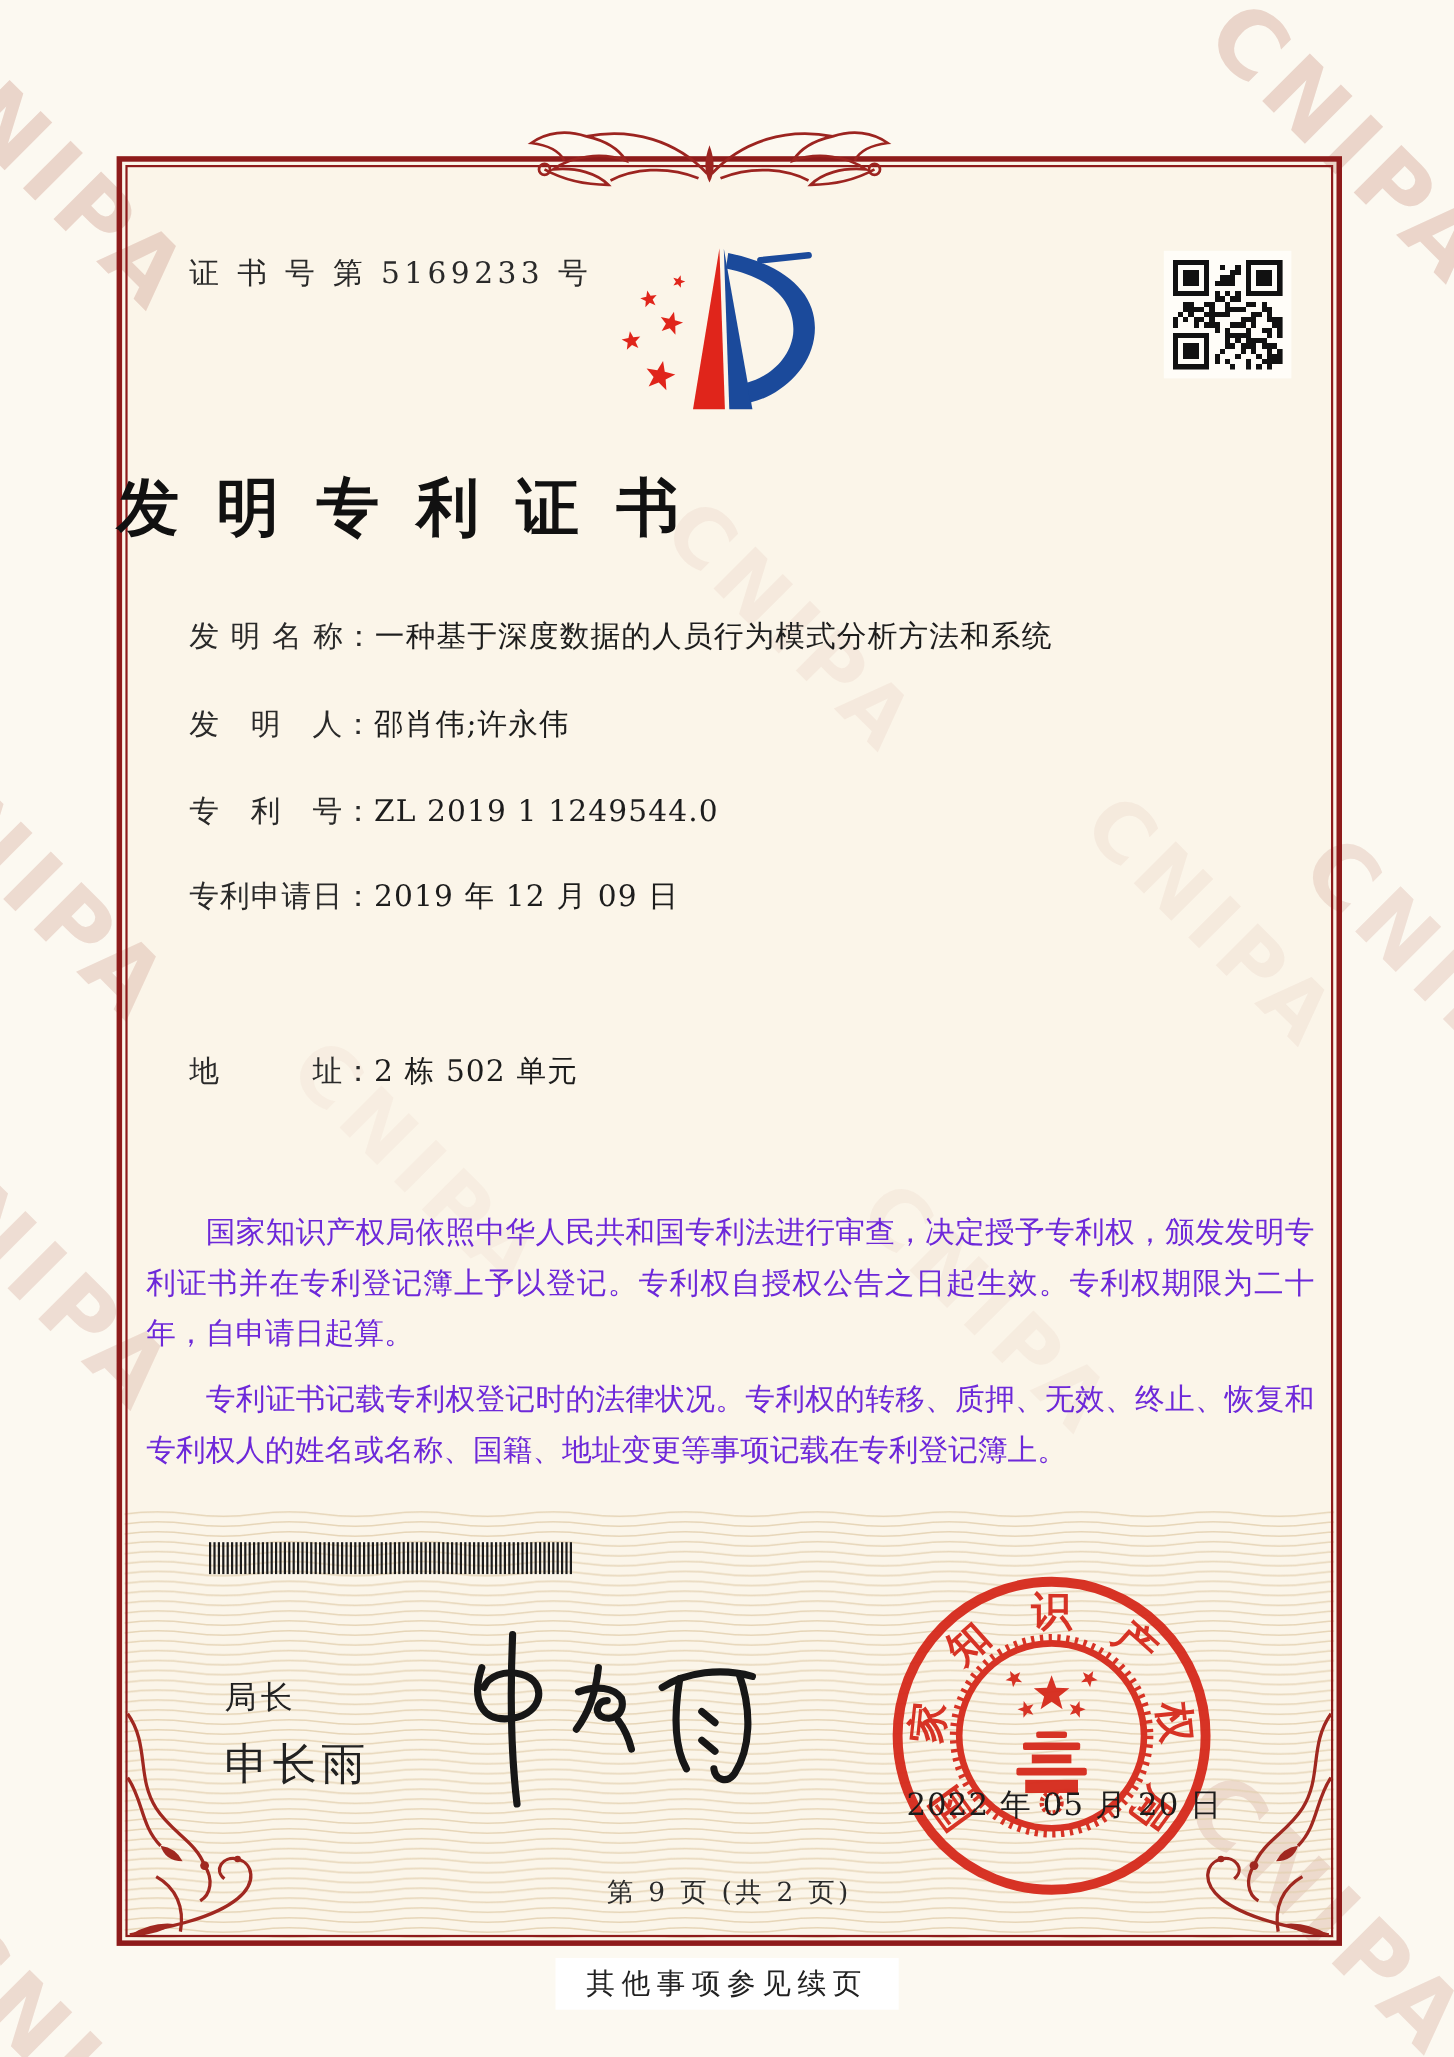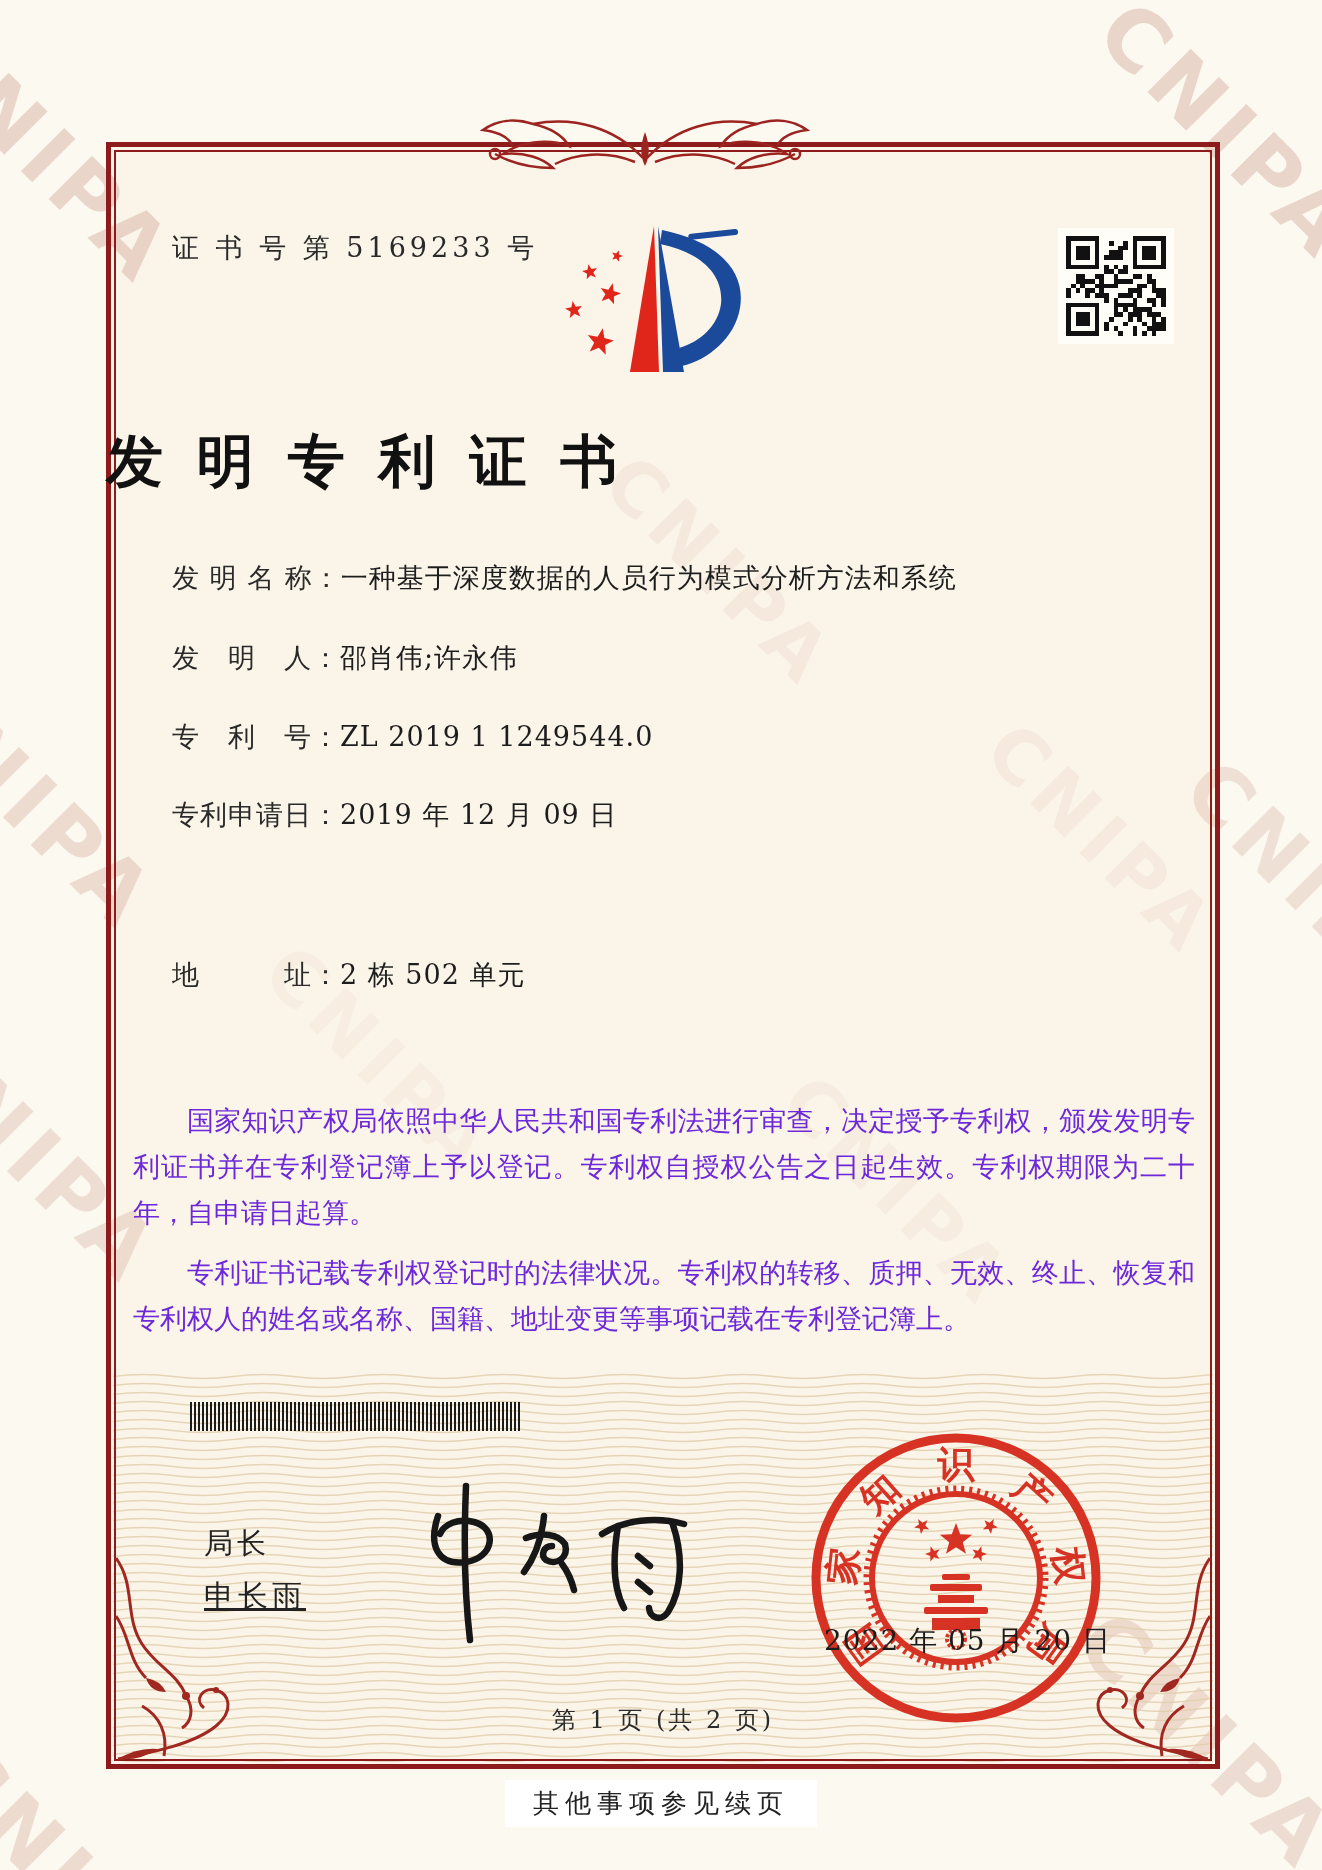--- a/index.html
+++ b/index.html
@@ -25,21 +25,21 @@
   .fval{color:#1d1d1d;}
   .addr{display:inline-block;vertical-align:top;}
   .addr span{display:block;line-height:45px;}
   .grant2{position:absolute;left:516px;top:0;}
   .bodytext{position:absolute;left:133px;top:1098px;width:1062px;font-size:27px;line-height:46px;text-align:justify;color:#6d28d9;}
   .bodytext p{margin:0;text-indent:2em;}
   .bodytext p + p{margin-top:14px;}
   .barcode{position:absolute;left:190px;top:1402px;width:340px;height:29px;display:flex;align-items:stretch;}
   .barcode i{display:block;height:100%;background:#1b1b1b;flex:none;}
   .sig-title{position:absolute;left:204px;top:1524px;font-size:29px;font-family:"DejaVu Sans",sans-serif;color:#222;letter-spacing:4px;}
-  .sig-name{position:absolute;left:204px;top:1576px;font-size:30px;font-family:"DejaVu Sans",sans-serif;color:#222;letter-spacing:4px;text-decoration:underline;}
+  .sig-name{position:absolute;left:204px;top:1576px;font-size:40px;font-family:"DejaVu Sans",sans-serif;color:#222;letter-spacing:4px;}
   .signature{position:absolute;left:366px;top:1472px;}
   .seal{position:absolute;left:806px;top:1428px;width:300px;height:300px;opacity:.95;mix-blend-mode:multiply;}
   .seal-arc{position:absolute;inset:0;}
   .seal-arc span{position:absolute;font-size:37px;font-weight:700;color:#d5281a;font-family:"DejaVu Serif",serif;}
   .seal-date{position:absolute;left:824px;top:1622px;font-size:28px;letter-spacing:1px;color:#1c1c1c;z-index:4;white-space:nowrap;}
   .page-no{position:absolute;left:106px;top:1704px;width:1114px;text-align:center;font-size:24px;letter-spacing:3px;color:#2b2b2b;}
   .note{position:absolute;left:50%;transform:translateX(-50%);top:1780px;background:#ffffff;padding:6px 28px;font-size:26px;letter-spacing:6px;color:#222;z-index:4;}
 </style>
 </head>
 <body>
@@ -506,16 +506,16 @@
         <span style="left: 37.619px; top: 138.188px; transform: translate(-50%, -50%) rotate(-84deg);">家</span>
         <span style="left: 74.3882px; top: 66.0246px; transform: translate(-50%, -50%) rotate(-42deg);">知</span>
         <span style="left: 150px; top: 37px; transform: translate(-50%, -50%) rotate(0deg);">识</span>
         <span style="left: 225.612px; top: 66.0246px; transform: translate(-50%, -50%) rotate(42deg);">产</span>
         <span style="left: 262.381px; top: 138.188px; transform: translate(-50%, -50%) rotate(84deg);">权</span>
         <span style="left: 241.419px; top: 216.42px; transform: translate(-50%, -50%) rotate(126deg);">局</span>
       </div>
   </div>
   <div class="seal-date">2022 年 05 月 20 日</div>
 
-  <div class="page-no">第 1 页 (共 2 页)</div>
+  <div class="page-no">第 9 页 (共 2 页)</div>
   <div class="note">其他事项参见续页</div>
 
 </div>
 
 </body></html>

